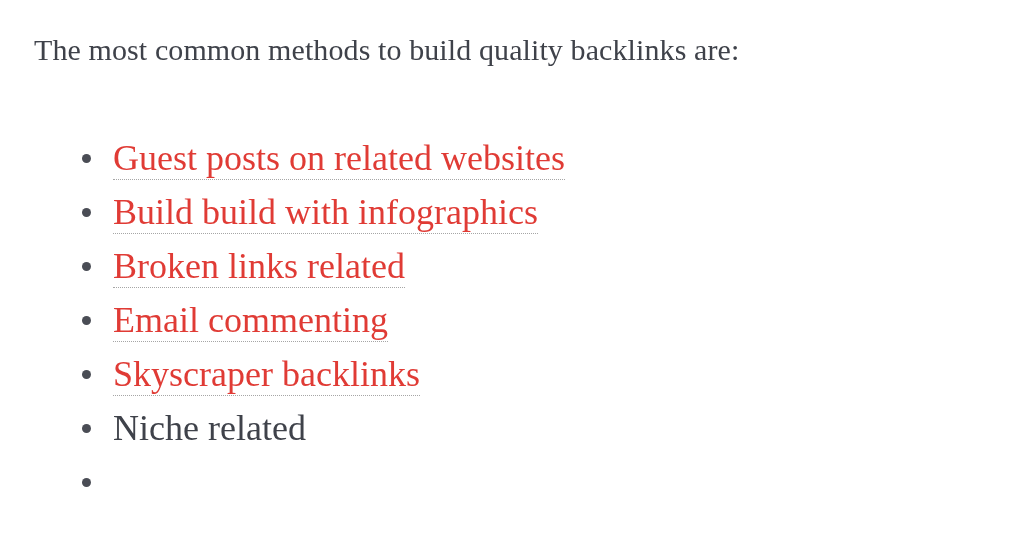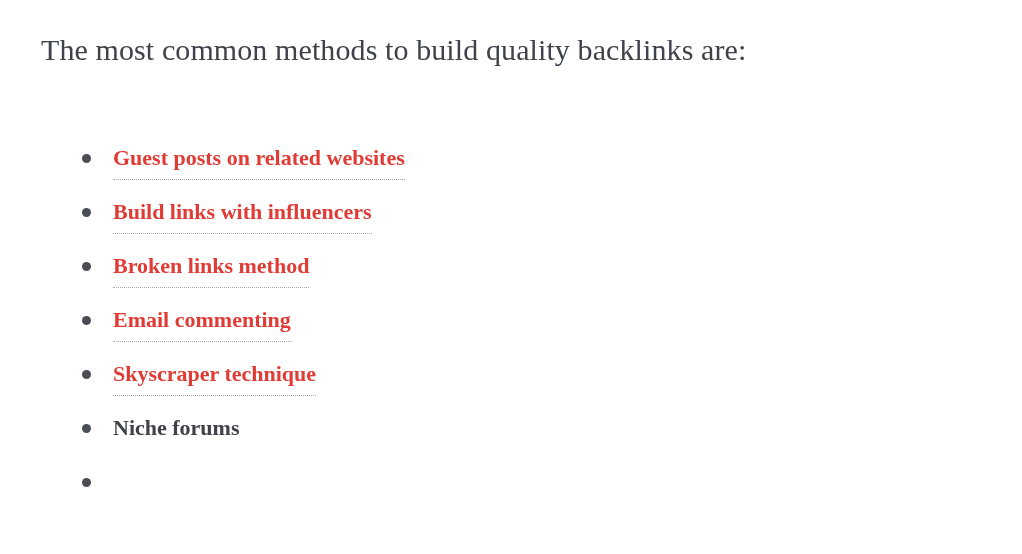--- a/index.html
+++ b/index.html
@@ -17,21 +17,21 @@
 
   .page {
     position: relative;
     width: 1022px;
     height: 554px;
     background: #ffffff;
   }
 
   .intro-paragraph {
     position: absolute;
-    left: 41px;
+    left: 34px;
     top: 30px;
     margin: 0;
     font-size: 30px;
     line-height: 40px;
     color: #3f424a;
     letter-spacing: 0.1px;
     white-space: nowrap;
   }
 
   .methods-list {
@@ -40,25 +40,24 @@
     top: 140px;
     margin: 0;
     padding: 0;
     list-style: none;
   }
 
   .list-item {
     position: relative;
     height: 54px;
     padding-left: 56px;
-    font-size: 22px;
+    font-size: 36px;
     line-height: 36px;
     color: #3f424a;
     white-space: nowrap;
-    font-weight: bold;
   }
 
   .bullet-marker {
     position: absolute;
     left: 25px;
     top: 14px;
     width: 9px;
     height: 9px;
     border-radius: 50%;
     background: #4a4d55;
@@ -86,41 +85,41 @@
 
   <ul class="methods-list">
 
     <li class="list-item">
       <span class="bullet-marker"></span>
       <a class="item-text is-link">Guest posts on related websites</a>
     </li>
 
     <li class="list-item">
       <span class="bullet-marker"></span>
-      <a class="item-text is-link">Build links with influencers</a>
+      <a class="item-text is-link">Build build with infographics</a>
     </li>
 
     <li class="list-item">
       <span class="bullet-marker"></span>
-      <a class="item-text is-link">Broken links method</a>
+      <a class="item-text is-link">Broken links related</a>
     </li>
 
     <li class="list-item">
       <span class="bullet-marker"></span>
       <a class="item-text is-link">Email commenting</a>
     </li>
 
     <li class="list-item">
       <span class="bullet-marker"></span>
-      <a class="item-text is-link">Skyscraper technique</a>
+      <a class="item-text is-link">Skyscraper backlinks</a>
     </li>
 
     <li class="list-item">
       <span class="bullet-marker"></span>
-      <span class="item-text">Niche forums</span>
+      <span class="item-text">Niche related</span>
     </li>
 
     <li class="list-item">
       <span class="bullet-marker"></span>
     </li>
 
   </ul>
 
 </div>
 

